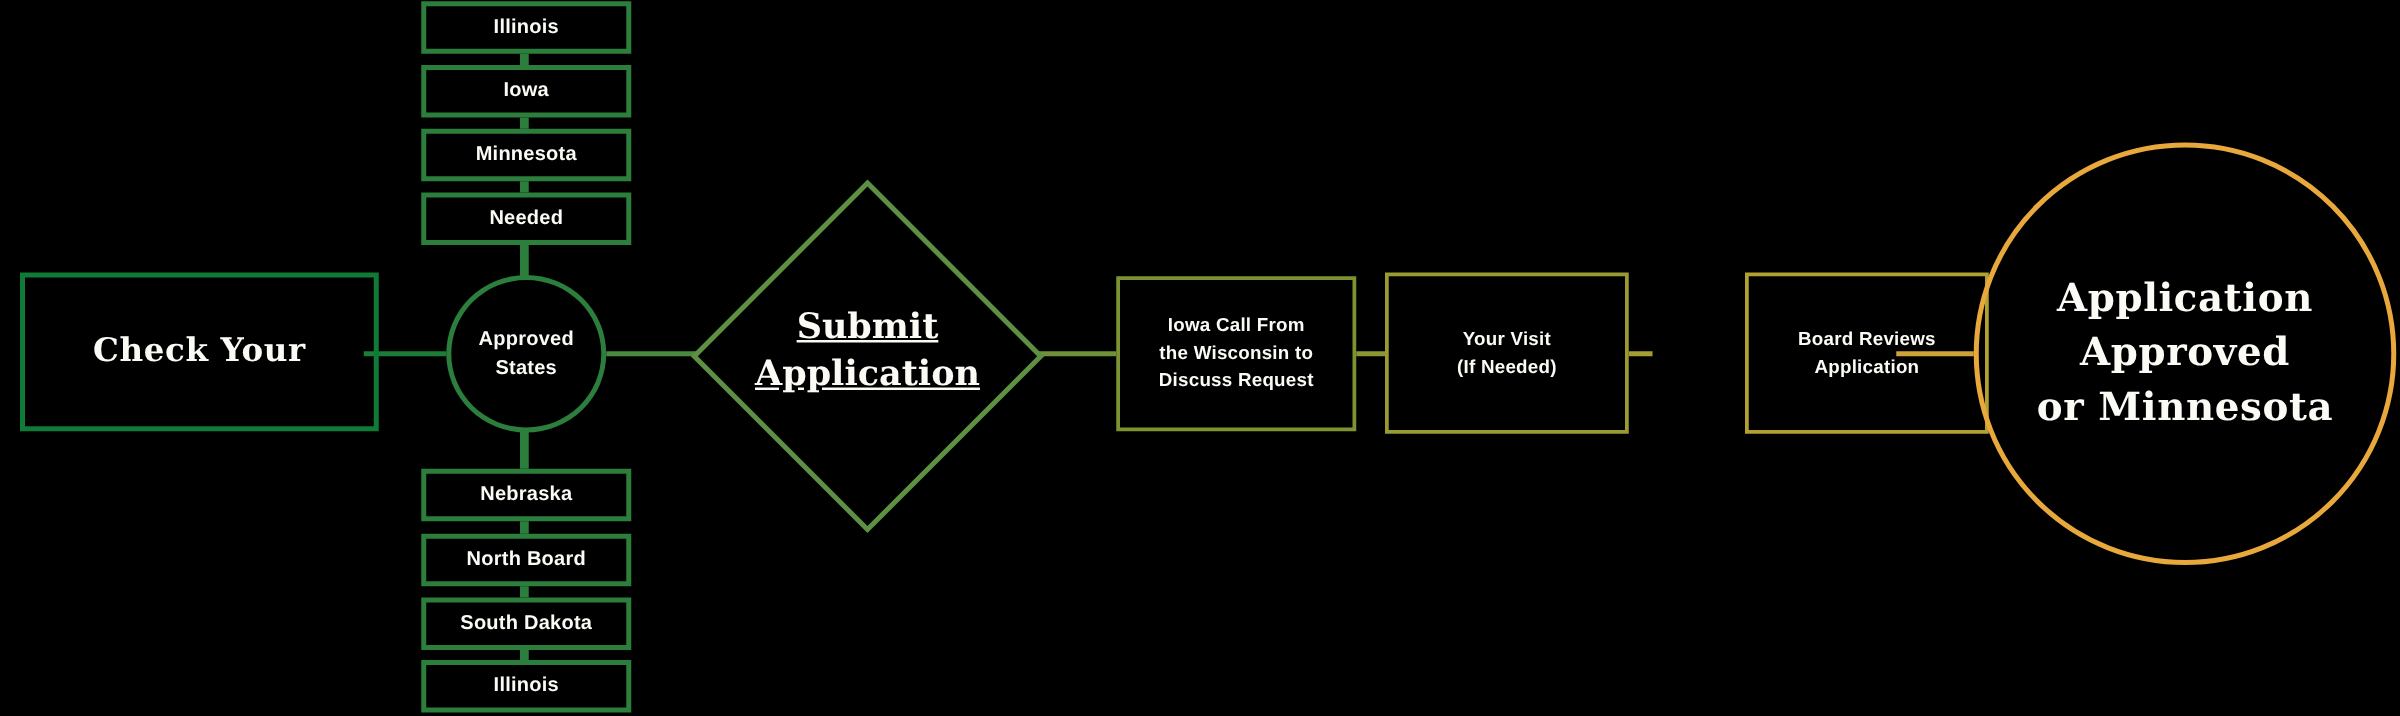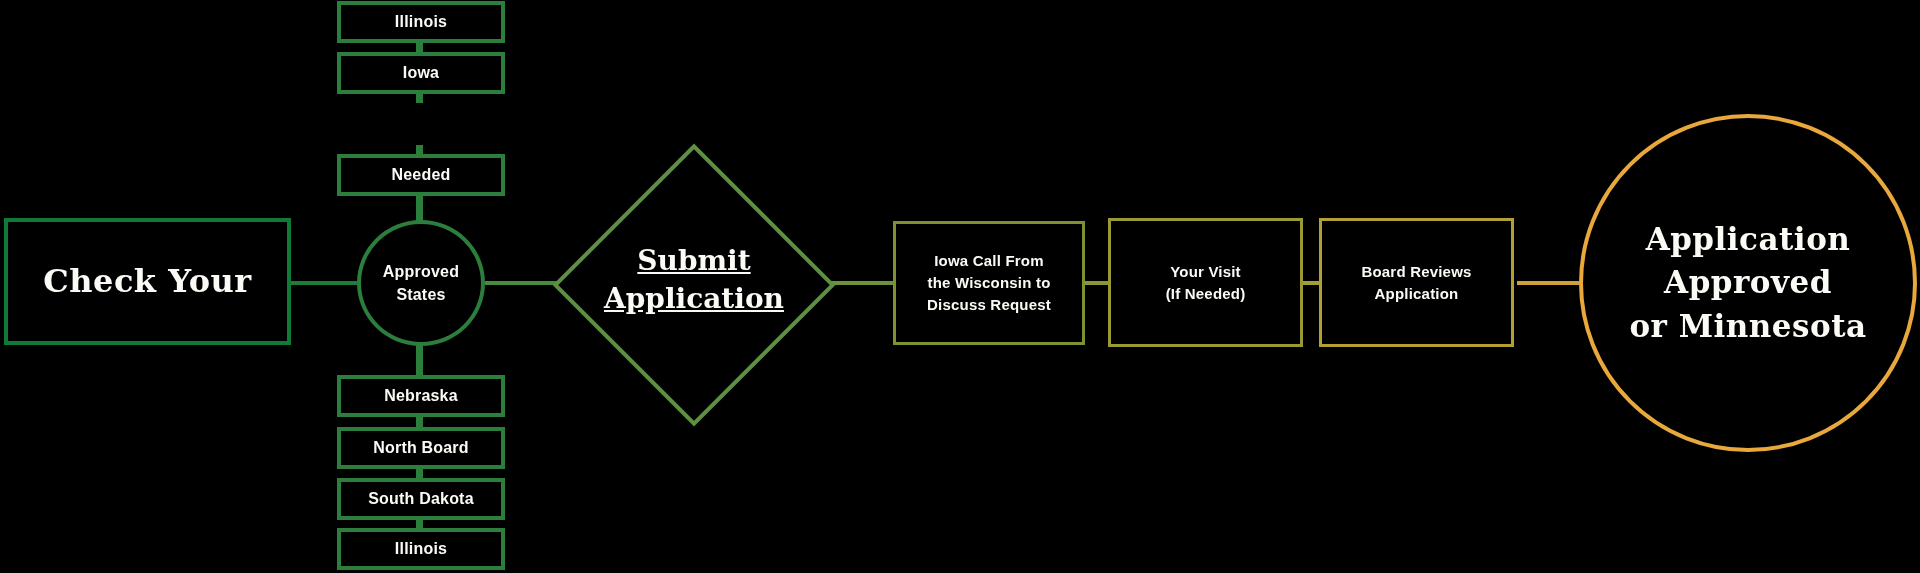--- a/index.html
+++ b/index.html
@@ -11,22 +11,22 @@
   .node{
     position:absolute;display:flex;flex-direction:column;
     align-items:center;justify-content:center;text-align:left;
     color:var(--text,#fff);box-sizing:border-box;
   }
   .node span{display:block;}
   .serif{font-family:"DejaVu Serif","Liberation Serif",serif;font-weight:bold;}
   .sans{font-weight:bold;letter-spacing:.2px;}
 
   
-  .elig{left:4px;top:218px;width:287px;height:127px;
-    border:4px solid var(--green-dark);font-size:32px;line-height:1.28;letter-spacing:.5px;}
+  .elig{left:16px;top:218px;width:287px;height:127px;
+    border:4px solid var(--green-dark);font-size:26px;line-height:1.28;letter-spacing:.5px;}
 
   
   .state{left:337px;width:168px;height:42px;border:4px solid var(--green);
     font-size:16px;}
   .st0{top:1px}.st1{top:52px}.st2{top:103px}.st3{top:154px}
   .sb0{top:375px}.sb1{top:427px}.sb2{top:478px}.sb3{top:528px}
 
   
   .hub{left:357px;top:220px;width:128px;height:126px;border-radius:50%;
     border:4px solid var(--green);font-size:16px;line-height:1.45;}
@@ -34,21 +34,21 @@
   
   .diamond-shape{position:absolute;left:594px;top:185px;width:200px;height:200px;
     border:4px solid var(--green-diamond);transform:rotate(45deg);box-sizing:border-box;}
   .diamond-label{left:554px;top:190px;width:280px;height:180px;
     font-size:28px;line-height:1.35;background:transparent;text-decoration:underline;}
 
   
   .proc{border-width:3px;border-style:solid;font-size:15px;line-height:1.45;}
   .phone{left:893px;top:221px;width:192px;height:124px;border-color:var(--olive);}
   .site{left:1108px;top:218px;width:195px;height:129px;border-color:var(--olive-gold);}
-  .board{left:1319px;top:218px;width:195px;height:129px;border-color:var(--gold-dark);}
+  .board{left:1396px;top:218px;width:195px;height:129px;border-color:var(--gold-dark);}
 
   
   .outcome{left:1579px;top:114px;width:338px;height:338px;border-radius:50%;
     border:4px solid var(--gold);font-size:31px;line-height:1.4;letter-spacing:.5px;}
 
   
   .conn{position:absolute;}
   .h{height:4px;top:281px;}
   .v{width:7px;left:416px;background:var(--green);}
   .hc1{left:291px;width:66px;background:var(--conn-1);}
@@ -89,20 +89,23 @@
   <div class="node serif elig">
     <span>Check Your</span>
   </div>
 
   <div class="node sans state st0">
     <span>Illinois</span>
   </div>
   <div class="node sans state st1">
     <span>Iowa</span>
   </div>
+  <div class="node sans state st2">
+    <span>Minnesota</span>
+  </div>
   <div class="node sans state st3">
     <span>Needed</span>
   </div>
 
   <div class="node sans hub">
     <span>Approved</span>
     <span>States</span>
   </div>
 
   <div class="node sans state sb0">

